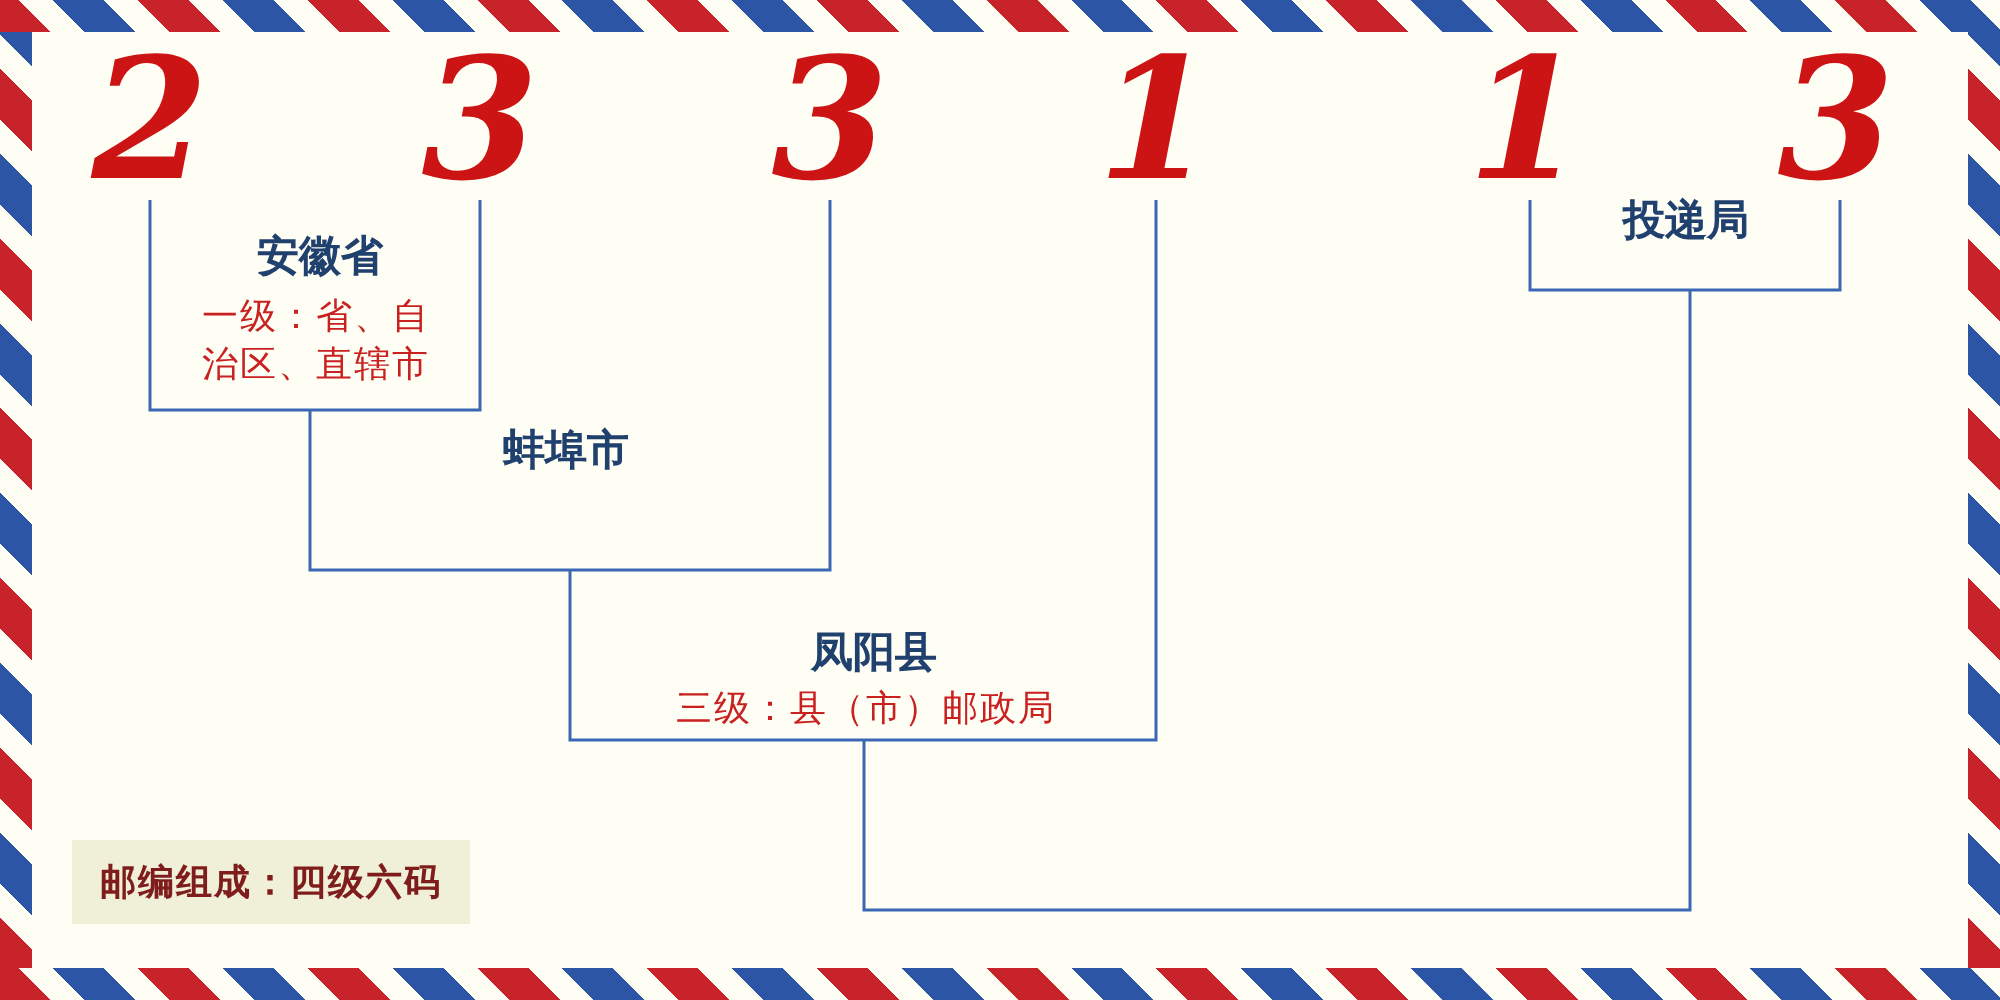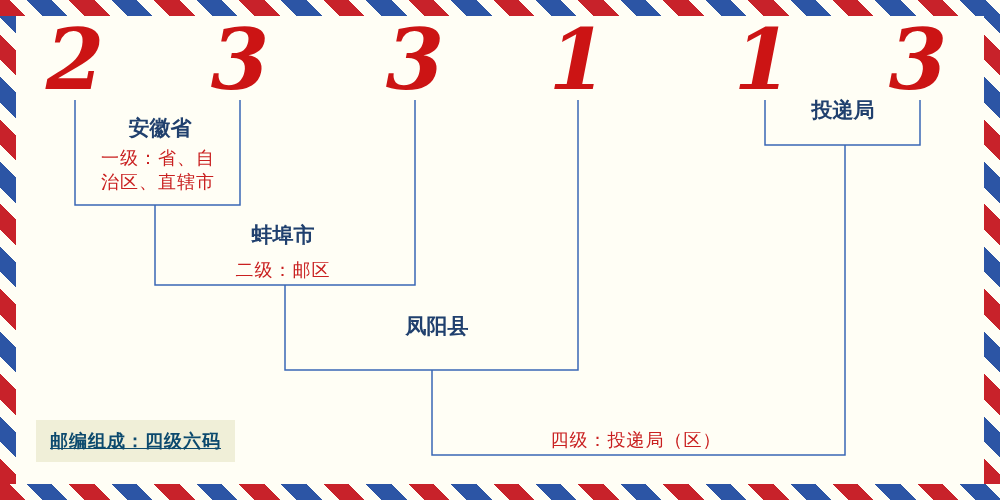--- a/index.html
+++ b/index.html
@@ -68,26 +68,25 @@
     font-size: 18px;
     white-space: nowrap;
     letter-spacing: 1px;
   }
 
   .footer-box {
     position: absolute;
     left: 36px;
     top: 420px;
     background: #f0efd8;
-    color: #0c4a6e;
+    color: #7f1d1d;
     font-weight: bold;
     font-size: 18px;
     padding: 9px 14px;
     letter-spacing: 1px;
-    text-decoration: underline;
   }
 </style>
 </head>
 <body>
 
 <div class="canvas">
 
   <div class="stripe stripe-h stripe-top"></div>
   <div class="stripe stripe-h stripe-bottom"></div>
   <div class="stripe stripe-v stripe-left"></div>
@@ -107,24 +106,23 @@
   <div class="digit" style="left:185px">3</div>
   <div class="digit" style="left:360px">3</div>
   <div class="digit" style="left:523px">1</div>
   <div class="digit" style="left:708px">1</div>
   <div class="digit" style="left:863px">3</div>
 
   <div class="lvl-title" style="left:160px; top:114px">安徽省</div>
   <div class="lvl-desc" style="left:158px; top:170px">治区、直辖市</div>
   <div class="lvl-desc" style="left:158px; top:146px">一级：省、自</div>
 
-  <div class="lvl-title" style="left:283px; top:221px">蚌埠市</div>
-  <div class="lvl-desc" style="left:283px; top:258px">二级：邮区</div>
+  <div class="lvl-title" style="left:283px; top:211px">蚌埠市</div>
 
   <div class="lvl-title" style="left:437px; top:312px">凤阳县</div>
+  <div class="lvl-desc" style="left:433px; top:342px">三级：县（市）邮政局</div>
 
-  <div class="lvl-desc" style="left:636px; top:428px">四级：投递局（区）</div>
 
   <div class="lvl-title" style="left:843px; top:96px">投递局</div>
 
   <div class="footer-box">邮编组成：四级六码</div>
 
 </div>
 
 </body></html>

